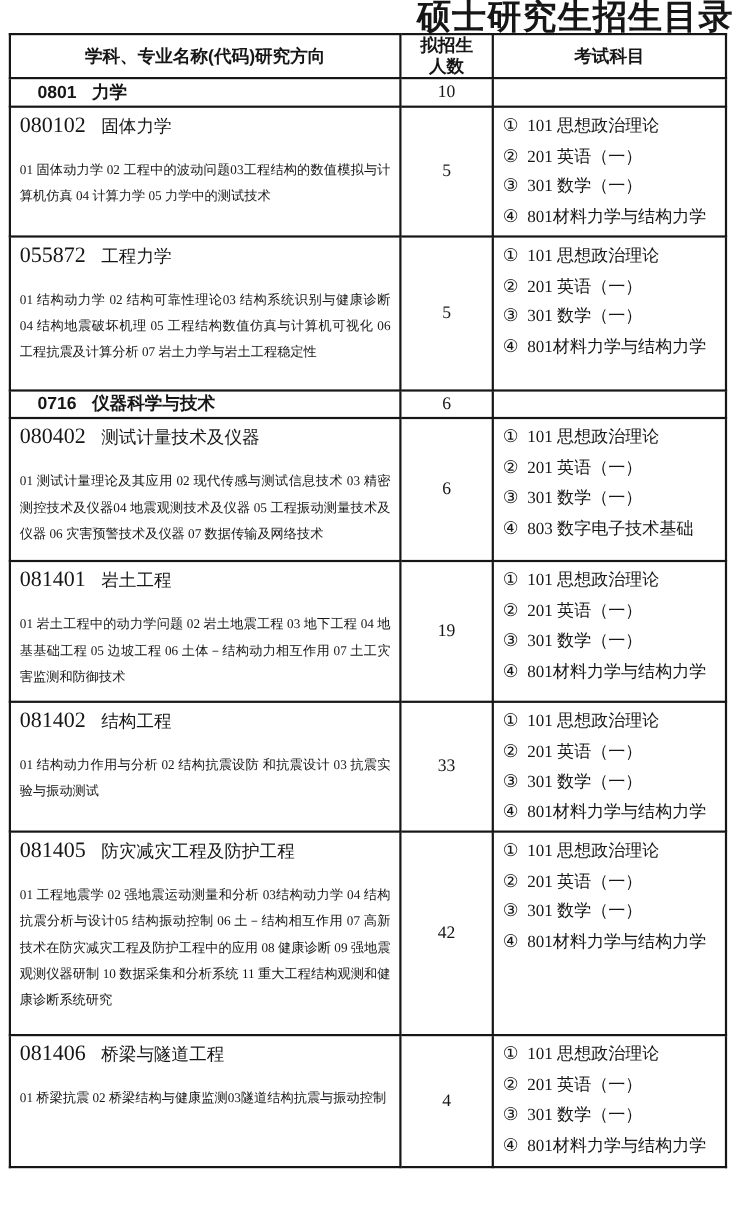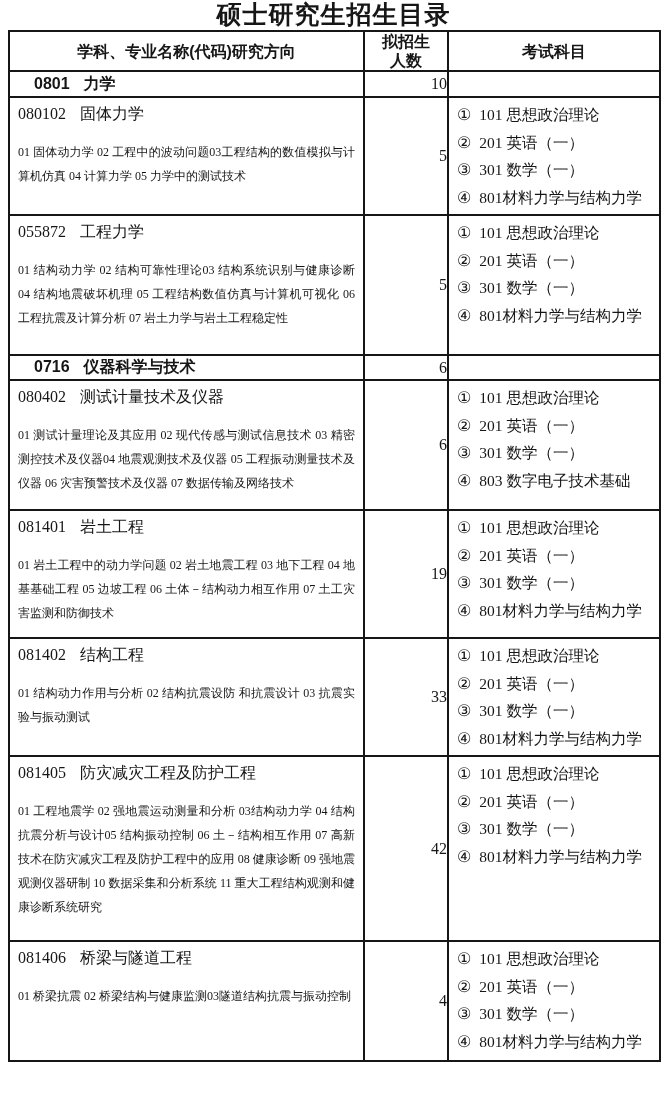--- a/index.html
+++ b/index.html
@@ -5,22 +5,22 @@
   * { margin: 0; padding: 0; box-sizing: border-box; }
   html, body {
     width: 667px; height: 1099px;
     background: #ffffff;
     color: #161616;
     font-family: "Liberation Serif", "DejaVu Serif", serif;
     overflow: hidden;
   }
   .page { width: 667px; height: 1099px; padding-top: 2px; }
   .page-title {
-    text-align: center;
-    font-size: 25px;
+    text-align: right;
+    font-size: 31px;
     font-weight: bold;
     line-height: 26px;
     letter-spacing: 1px;
     margin-bottom: 2px;
     font-family: "Liberation Serif", "DejaVu Serif", serif;
   }
   table.catalog {
     border-collapse: collapse;
     table-layout: fixed;
     width: 651px;
@@ -40,30 +40,30 @@
   }
   .sec-cell {
     vertical-align: middle;
     padding: 1px 24px;
     font-size: 16px;
     font-weight: bold;
     font-family: "Liberation Sans", "DejaVu Sans", sans-serif;
   }
   .sec-name { margin-left: 14px; }
   .enroll {
-    text-align: right;
+    text-align: center;
     vertical-align: middle;
     font-size: 16px;
   }
   .major-cell {
     vertical-align: top;
     padding: 5px 8px 4px 8px;
   }
   .mtitle { font-size: 16px; line-height: 22px; }
-  .m-code { font-size: 16px; text-align: right; }
+  .m-code { font-size: 20px; text-align: right; }
   .m-name {
     margin-left: 14px;
     font-weight: normal;
     font-family: "Liberation Sans", "DejaVu Sans", sans-serif;
   }
   .desc {
     margin-top: 15px;
     font-size: 12px;
     line-height: 24px;
     text-align: justify;

